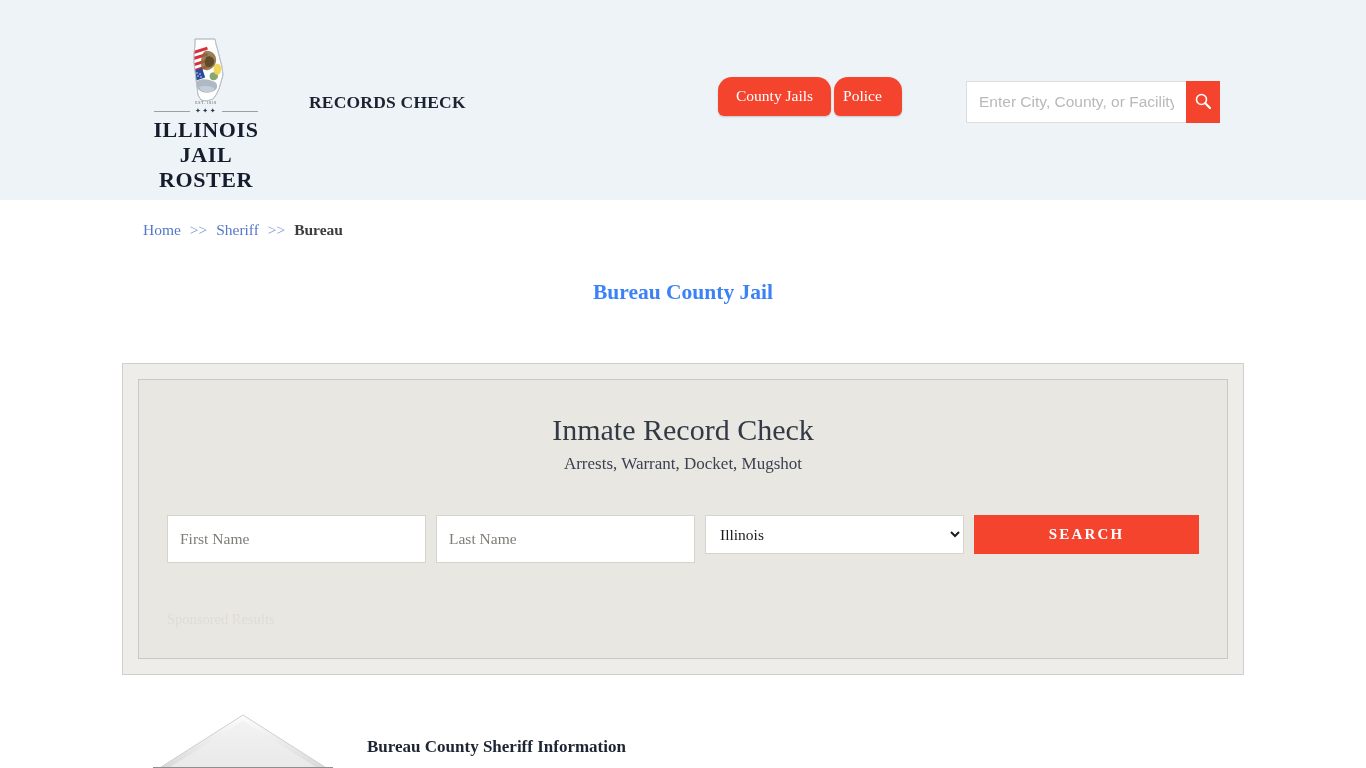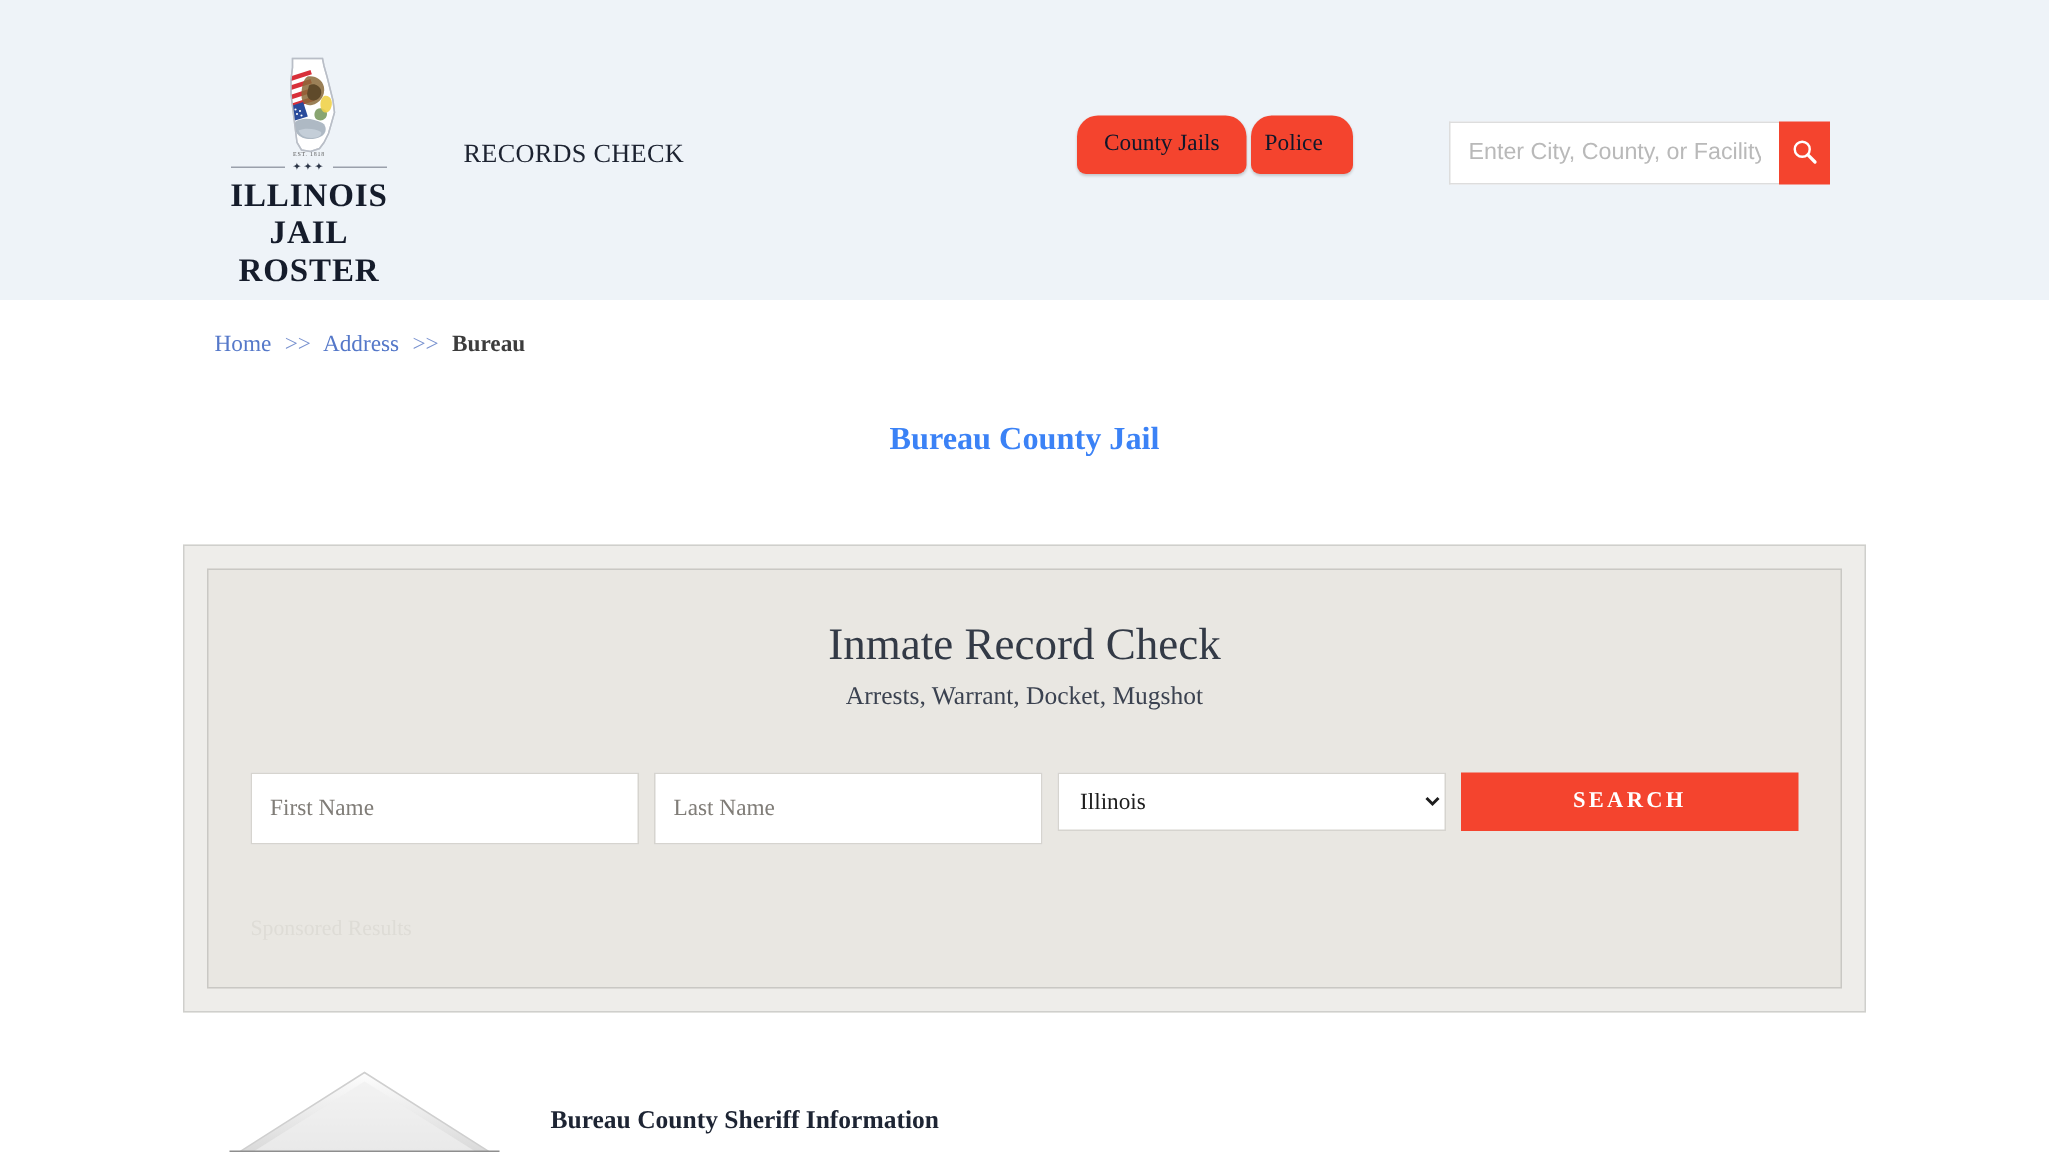--- a/index.html
+++ b/index.html
@@ -70,37 +70,37 @@
     line-height: 25px;
     letter-spacing: 0.6px;
   }
 
   .records-check {
     position: absolute;
     left: 191px;
     top: 92px;
     font-family: "Liberation Serif", "DejaVu Serif", serif;
     font-size: 17.5px;
-    font-weight: normal;
+    font-weight: bold;
     color: #1c2230;
     letter-spacing: 0.2px;
   }
 
   
   .nav-tabs {
     position: absolute;
     left: 600px;
     top: 77px;
     display: flex;
     align-items: flex-end;
     gap: 0px;
   }
   .nav-tab {
     background: #f4442e;
-    color: #0f172a;
+    color: #ffffff;
     font-family: "Liberation Serif", "DejaVu Serif", serif;
     font-size: 15.5px;
     border: none;
     cursor: pointer;
     padding: 11px 18px 12px 18px;
     border-radius: 14px 14px 6px 6px;
     line-height: 1;
     box-shadow: 0 1px 2px rgba(0,0,0,.18);
   }
   .nav-tab.second {
@@ -364,21 +364,21 @@
         </span>
       </button>
     </div>
 
   </div>
 </div>
 
 <div class="breadcrumb">
   <a href="#">Home</a>
   <span class="sep">&gt;&gt;</span>
-  <a href="#">Address</a>
+  <a href="#">Sheriff</a>
   <span class="sep">&gt;&gt;</span>
   <span class="current">Bureau</span>
 </div>
 
 <h1 class="page-title">Bureau County Jail</h1>
 
 <div class="panel-outer">
   <div class="panel">
     <div class="panel-title">Inmate Record Check</div>
     <div class="panel-sub">Arrests, Warrant, Docket, Mugshot</div>

